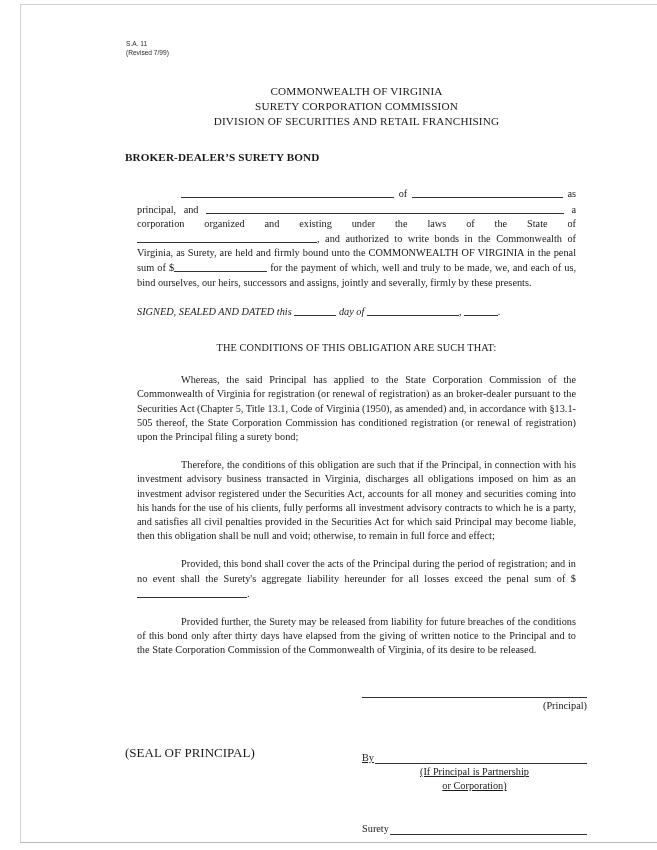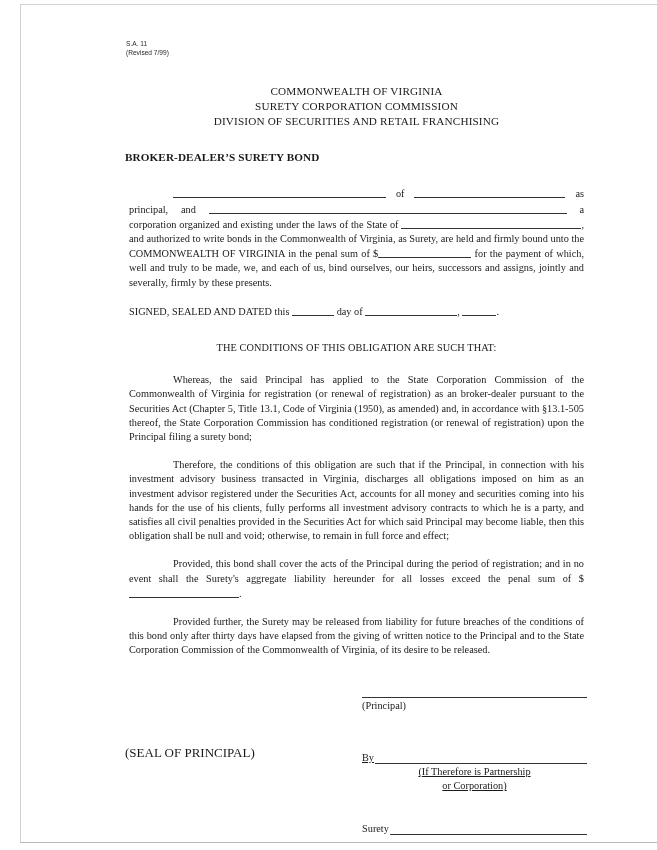--- a/index.html
+++ b/index.html
@@ -63,41 +63,42 @@
     font-size: 11.2px;
     letter-spacing: 0.1px;
     margin-top: 22px;
   }
 
   
   .body-col {
     margin-top: 22px;
   }
   p.para {
-    margin: 4px;
+    margin: 12px;
     text-align: justify;
     text-justify: inter-word;
   }
   p.para + p.para {
     margin-top: 14px;
   }
   .indent {
     display: inline-block;
     width: 44px;
   }
 
   .section-head {
     text-align: center;
     margin-top: 22px;
     font-size: 10.3px;
     letter-spacing: 0.1px;
   }
 
   .signed-line {
     margin-top: 19px;
+    font-style: italic;
   }
 
   
   .rule {
     display: inline-block;
     border-bottom: 1px solid #333;
     vertical-align: baseline;
     height: 11px;
     margin-bottom: -1px;
   }
@@ -122,21 +123,21 @@
     left: 237px;
     top: 0;
     width: 225px;
   }
   .sig-rule-full {
     border-bottom: 1px solid #333;
     height: 1px;
     width: 225px;
   }
   .sig-caption {
-    text-align: left;
+    text-align: right;
     font-size: 10.3px;
     line-height: 13.4px;
     margin-top: 1px;
   }
   .by-row, .title-row {
     display: flex;
     align-items: flex-end;
     margin-top: 0;
   }
   .by-label, .title-label {
@@ -202,21 +203,21 @@
       <div class="sig-right">
 
         <div class="sig-rule-full"></div>
         <div class="sig-caption">(Principal)</div>
 
         <div class="by-block">
           <div class="by-row">
             <span class="by-label">By</span>
             <span class="by-rule"></span>
           </div>
-          <div class="cap-two-line">(If Therefore is Partnership</div>
+          <div class="cap-two-line">(If Principal is Partnership</div>
           <div class="cap-two-line">or Corporation)</div>
         </div>
 
         <div class="title-block">
           <div class="title-row">
             <span class="title-label">Surety</span>
             <span class="title-rule"></span>
           </div>
         </div>
 

